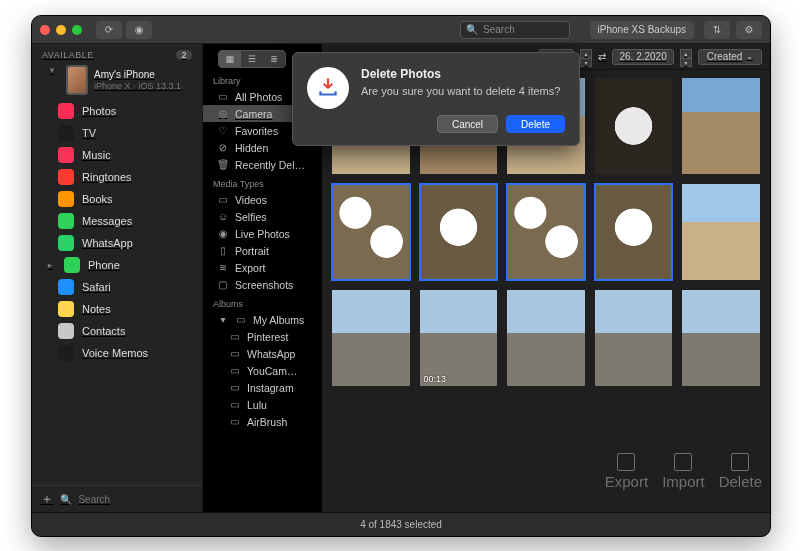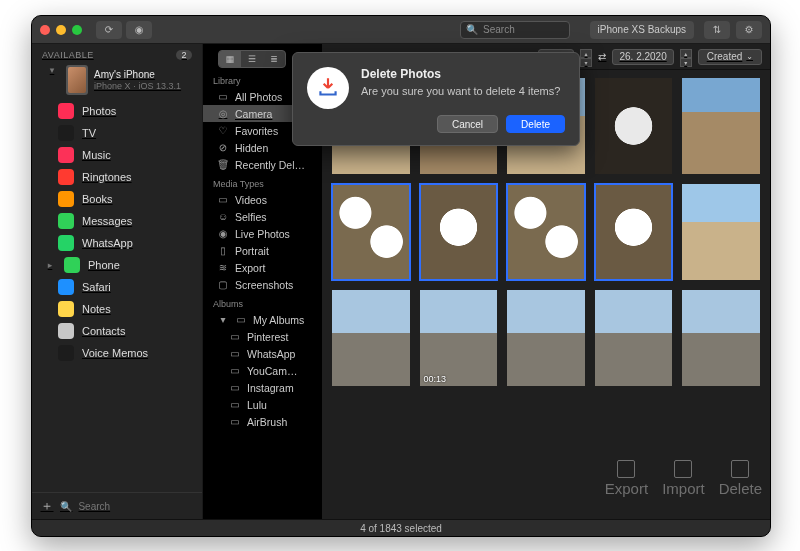--- a/index.html
+++ b/index.html
@@ -59,21 +59,21 @@
   .thumb{background:#333;position:relative;overflow:hidden}
   .thumb.sel{outline:2px solid #2f6fff;outline-offset:-1px}
   .thumb .dur{position:absolute;left:4px;bottom:2px;color:#fff;font-size:9px;text-shadow:0 0 2px #000}
   .street{background:linear-gradient(#9ec7e8 40%,#c9b28a 40%)}
   .street2{background:linear-gradient(#78a7d1 35%,#a58a66 35%)}
   .food{background:radial-gradient(circle at 30% 30%,#fff 0 18%,transparent 19%),radial-gradient(circle at 70% 60%,#fff 0 20%,transparent 21%),#7a6a4f}
   .food2{background:radial-gradient(circle at 50% 45%,#fff 0 28%,transparent 29%),#6a5a43}
   .salad{background:radial-gradient(circle at 50% 50%,#e9e9e9 0 30%, #2b2620 31%)}
   .city{background:linear-gradient(#a8c6e0 45%,#7f7a70 45%)}
 
-  .bottombar{height:17px;background:#2c2c2c;border-top:1px solid #111;display:flex;align-items:center;justify-content:center;color:#bbb;font-size:10px;position:relative}
+  .bottombar{height:24px;background:#2c2c2c;border-top:1px solid #111;display:flex;align-items:center;justify-content:center;color:#bbb;font-size:10px;position:relative}
   .actions{position:absolute;right:8px;bottom:22px;display:flex;gap:14px}
   .action{display:flex;flex-direction:column;align-items:center;color:#6f6f6f;font-size:15px;gap:2px}
   .action .ai{width:18px;height:18px;border:1px solid #6f6f6f;border-radius:2px}
 
   
   .dialog{position:absolute;left:260px;top:36px;width:288px;background:#3a3a3a;border-radius:6px;box-shadow:0 8px 24px rgba(0,0,0,.6);padding:14px 14px 12px;display:flex;gap:12px;color:#eee;border:1px solid #555}
   .dialog .icn{width:42px;height:42px;border-radius:50%;background:#fff;display:flex;align-items:center;justify-content:center}
   .dialog h3{font-size:12px;font-weight:600;margin-bottom:4px}
   .dialog p{font-size:11px;color:#c8c8c8}
   .dlg-btns{display:flex;gap:8px;justify-content:flex-end;margin-top:18px}

